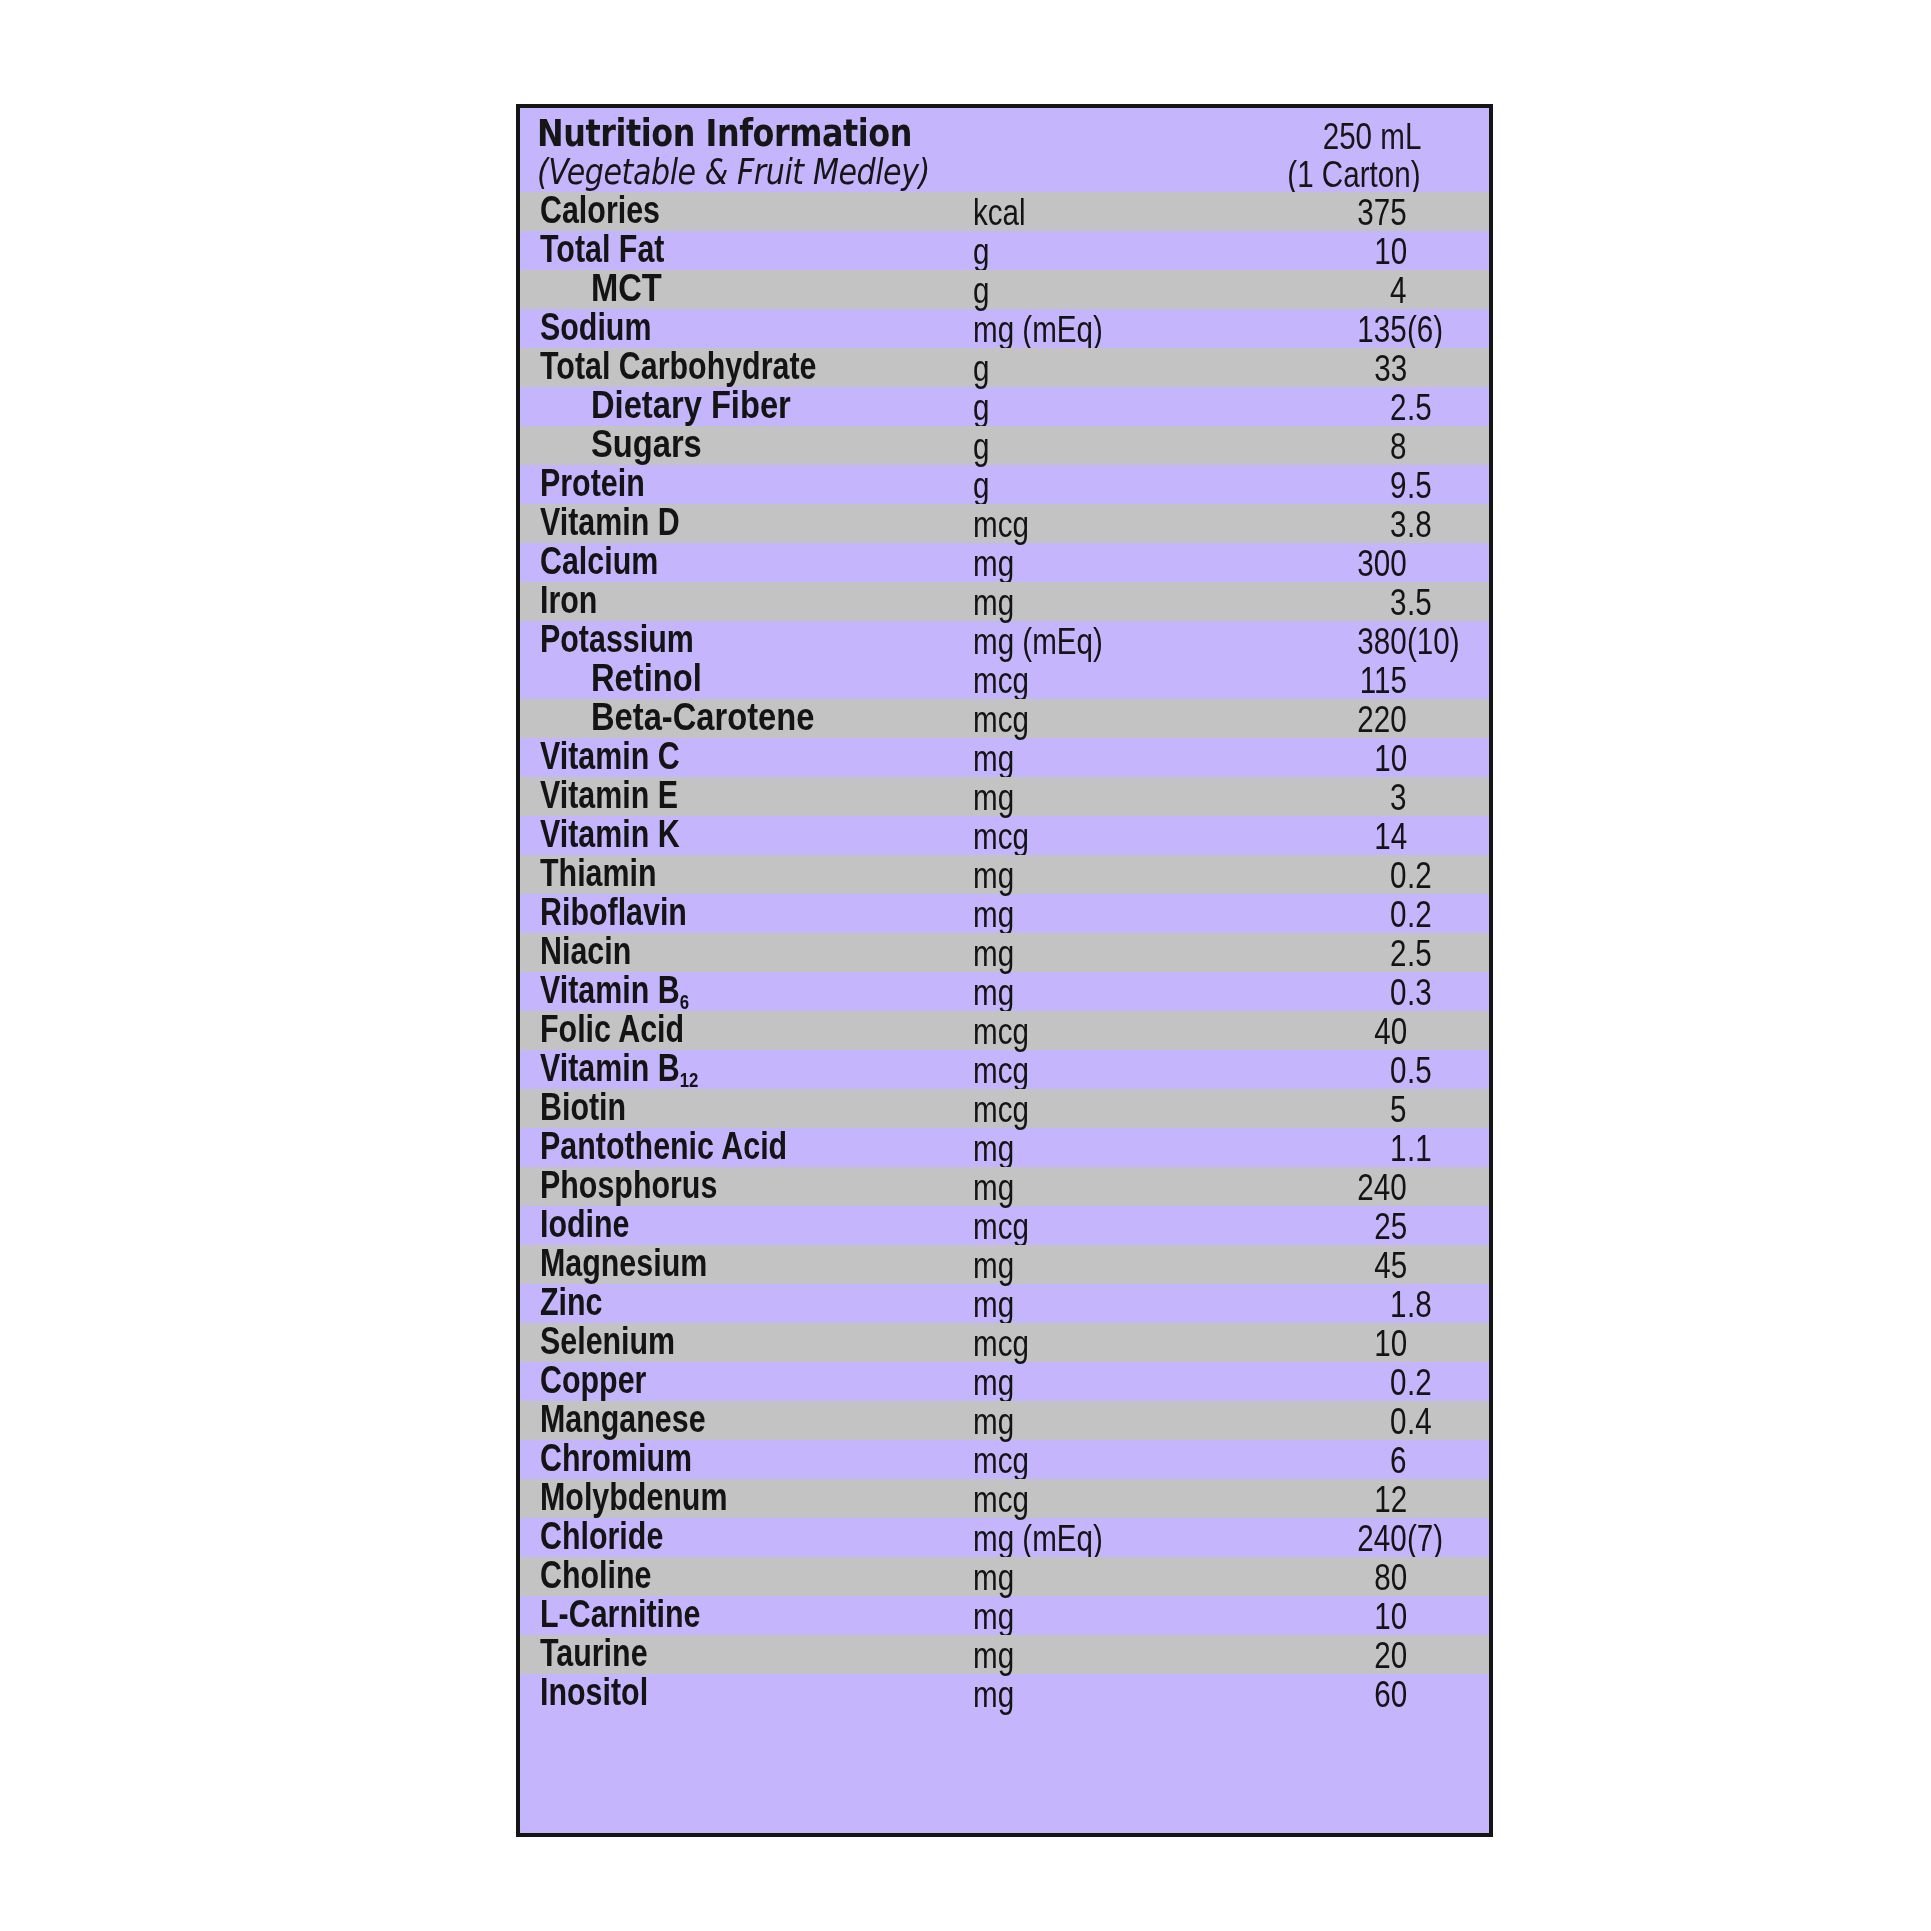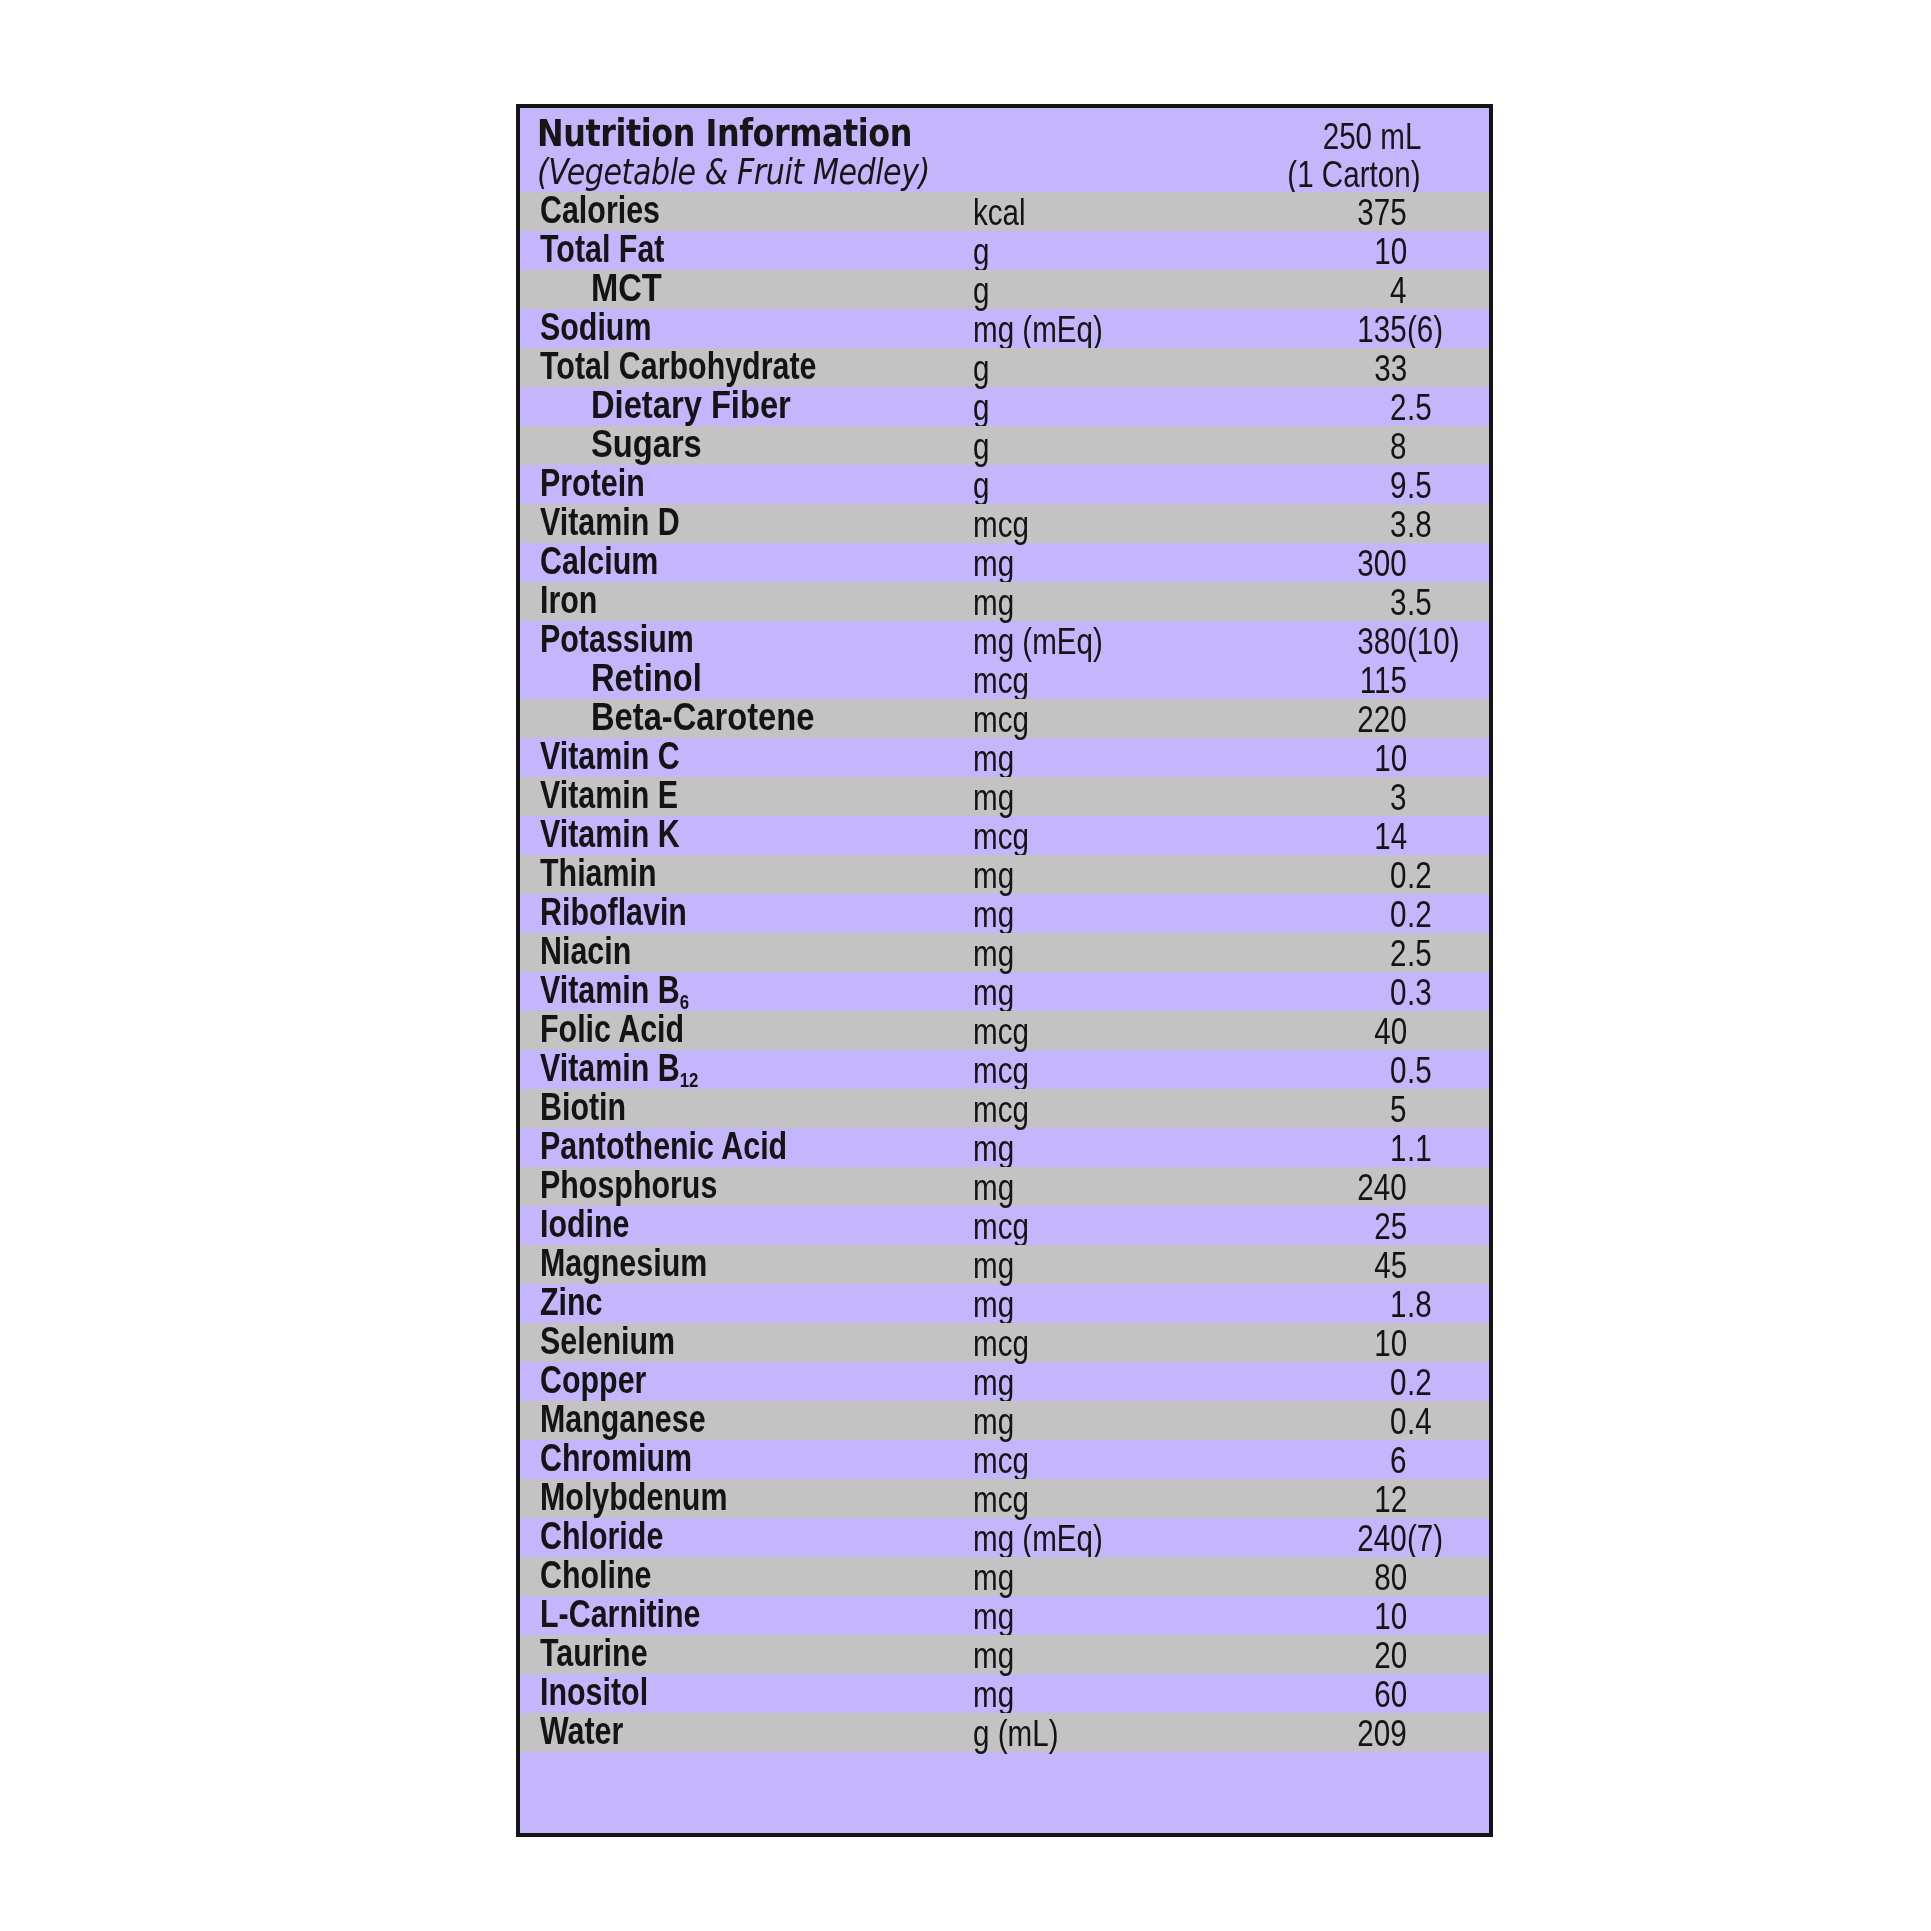--- a/index.html
+++ b/index.html
@@ -287,21 +287,15 @@
         <span class="unit">mg</span>
         <span class="vint">20</span>
         <span class="vrest"></span>
       </div>
       <div class="row">
         <span class="lbl"><span>Inositol</span></span>
         <span class="unit">mg</span>
         <span class="vint">60</span>
         <span class="vrest"></span>
       </div>
-      <div class="row shade">
-        <span class="lbl"><span>Water</span></span>
-        <span class="unit">g (mL)</span>
-        <span class="vint">209</span>
-        <span class="vrest"></span>
-      </div>
     </div>
 </div>
 
 
 </body></html>

